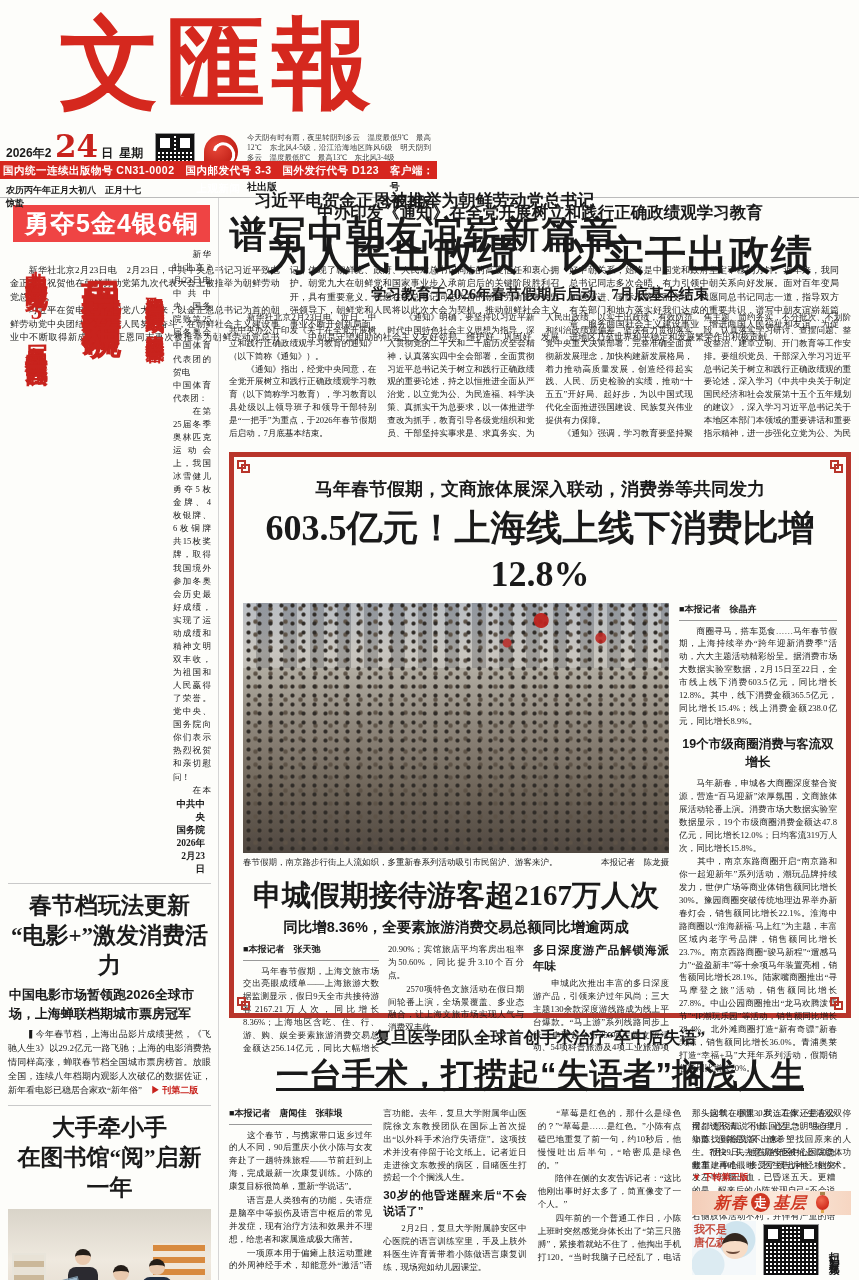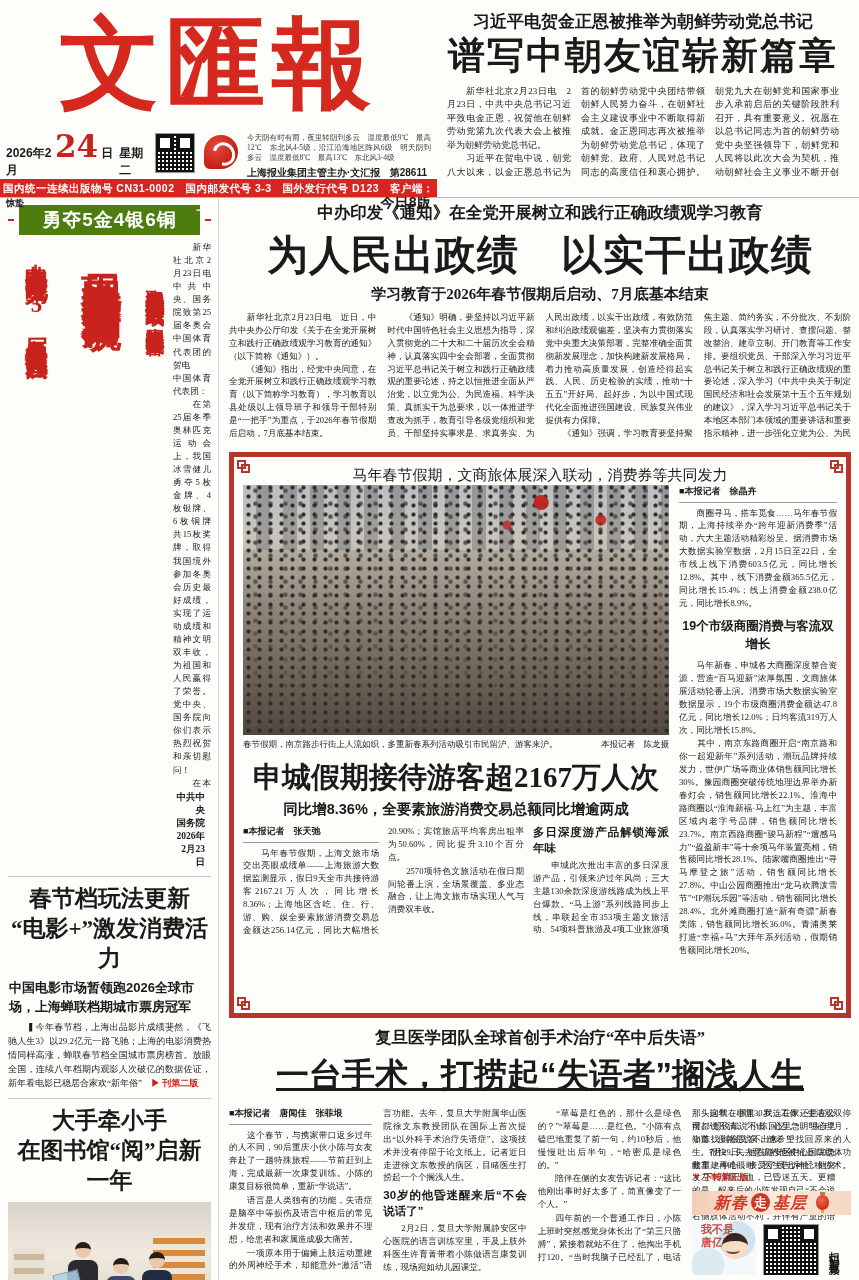--- a/index.html
+++ b/index.html
@@ -1,20 +1,20 @@
 <!DOCTYPE html>
 <html><head>
 <meta charset="utf-8">
 <style>
   * { margin:0; padding:0; box-sizing:border-box; }
   body { background:#e8e8e8; font-family:"Liberation Serif", serif; color:#1a1a1a; }
   #page { width:859px; height:1280px; margin:0 auto; background:#fdfdfa; overflow:hidden; position:relative; }
 
   
-  .mast { display:flex; height:198px; border-bottom:1px solid #bbb; }
+  .mast { display:flex; height:198px; border-bottom:1px solid #bbb;flex-direction:column; }
   .mast-left { width:437px; position:relative; padding:2px 6px 0 6px; }
   .mast-title { font-size:100px; line-height:1.22; text-align:center; color:#d5281e; font-weight:900; letter-spacing:6px; font-family:"DejaVu Serif", serif; height:128px; overflow:hidden; }
   .mast-info { display:flex; gap:7px; margin-top:3px; height:46px; }
   .date-block { width:142px; }
   .date-top { display:flex; align-items:baseline; font-weight:bold; font-size:12px; font-family:"Liberation Sans", sans-serif; }
   .date-day { font-size:31px; color:#c8231d; font-weight:900; line-height:.9; margin:0 3px; font-family:"DejaVu Serif", serif; }
   .lunar { font-size:9px; font-weight:bold; margin-top:5px; font-family:"Liberation Sans", sans-serif; }
   .qr { width:40px; height:40px; border:1px solid #999; position:relative;
         background: repeating-linear-gradient(0deg,#111 0 2px,transparent 2px 4px),
                     repeating-linear-gradient(90deg,#111 0 2px,#fff 2px 4px); }
@@ -34,21 +34,21 @@
   .tr-body { column-count:3; column-gap:10px; font-size:9px; line-height:1.5; text-align:justify; height:104px; overflow:hidden; white-space:pre-line; }
 
   
   .main { display:flex; height:1082px; }
   .col-left { width:219px; padding:6px 7px 0 8px; border-right:1px solid #d5d5d5; }
   .col-main { flex:1; padding:4px 8px 0 10px; }
 
   
   .badge-row { display:flex; align-items:center; gap:5px; margin:1px 0 6px; }
   .badge-line { flex:1; height:2px; background:#c8231d; }
-  .badge { background:#4d7c0f; color:#fff; font-family:"Liberation Sans", sans-serif; font-weight:bold; font-size:19px; padding:2px 23px; letter-spacing:1px; white-space:nowrap; }
+  .badge { background:#ef4444; color:#fff; font-family:"Liberation Sans", sans-serif; font-weight:bold; font-size:25px; padding:2px 11px; letter-spacing:1px; white-space:nowrap; }
   .olympics { display:flex; gap:5px; height:628px; overflow:hidden; }
   .v-strip { writing-mode:vertical-rl; text-orientation:upright; color:#c8231d; }
   .v-sub1 { width:44px; font-size:23px; font-weight:700; letter-spacing:2px; padding-top:4px; }
   .v-main { width:64px; font-size:40px; font-weight:900; letter-spacing:3px; line-height:1; }
   .v-sub2 { width:42px; font-size:19px; font-weight:700; letter-spacing:1px; padding-top:34px; }
   .oly-col { flex:1; display:flex; flex-direction:column; overflow:hidden; }
   .oly-body { flex:1; font-size:8.6px; line-height:1.52; text-align:justify; white-space:pre-line; overflow:hidden; }
   .oly-sign { text-align:right; font-weight:bold; font-size:9.5px; white-space:pre-line; padding:4px 6px 0 0; }
   .hr { border-top:1px solid #c9c9c9; margin:7px 0; }
   .mv-headline, .lib-headline { text-align:center; font-size:23px; font-weight:900; line-height:1.3; white-space:pre-line; }
@@ -72,21 +72,21 @@
   .pol-subhead { text-align:center; font-size:15px; font-weight:bold; margin:2px 0 7px; }
   .pol-body { column-count:4; column-gap:11px; font-size:8.6px; line-height:1.5; text-align:justify; height:134px; overflow:hidden; white-space:pre-line; }
 
   
   .redbox { border:5px solid #b8352b; margin-top:7px; padding:4px 9px 6px; position:relative; height:566px; }
   .knot { position:absolute; width:13px; height:13px; }
   .knot i { position:absolute; display:block; width:9px; height:9px; border:2px solid #b8352b; background:transparent; }
   .knot i:first-child { left:0; top:0; } .knot i:last-child { left:4px; top:4px; }
   .knot.tl { left:3px; top:3px; } .knot.tr { right:3px; top:3px; }
   .knot.bl { left:3px; bottom:3px; } .knot.br { right:3px; bottom:3px; }
-  .rb-kicker { text-align:center; font-family:"Liberation Sans", sans-serif; font-weight:normal; font-size:15px; margin-top:5px; }
+  .rb-kicker { text-align:center; font-family:"Liberation Sans", sans-serif; font-weight:bold; font-size:18px; margin-top:16px; }
   .rb-headline { text-align:center; font-size:36px; font-weight:900; margin:3px 0 8px; }
   .rb-flex { display:flex; gap:10px; height:470px; overflow:hidden; }
   .rb-left { width:426px; }
   .photo { height:250px; position:relative; overflow:hidden;
     background-image:
       radial-gradient(circle at 70% 7%, rgba(190,35,30,.95) 0 7px, transparent 8px),
       radial-gradient(circle at 84% 14%, rgba(190,35,30,.85) 0 5px, transparent 6px),
       radial-gradient(circle at 62% 16%, rgba(190,35,30,.8) 0 4px, transparent 5px),
       radial-gradient(circle, #2f2b27 1.3px, transparent 2.7px),
       radial-gradient(circle, #5d5246 1.5px, transparent 3px),
@@ -118,21 +118,21 @@
   .banner-text { color:#cf3722; font-weight:900; font-size:16px; font-style:italic; letter-spacing:1px; }
   .circle-char { display:inline-flex; width:19px; height:19px; border-radius:50%; background:#cf3722; color:#fff; align-items:center; justify-content:center; font-size:13px; font-weight:bold; font-style:normal; }
   .lantern { width:13px; height:15px; background:radial-gradient(circle at 40% 35%, #f06a50, #d02a1a 75%); border-radius:50% / 46%; position:relative; margin-left:6px; }
   .lantern::before { content:""; position:absolute; top:-3px; left:4px; width:5px; height:3px; background:#a8824a; }
   .lantern::after { content:""; position:absolute; bottom:-3px; left:5px; width:3px; height:3px; background:#e0a84c; }
   .illus-row { display:flex; gap:7px; margin-top:6px; align-items:center; }
   .illus { width:64px; height:62px; position:relative; overflow:hidden;
     background: radial-gradient(circle at 70% 30%, #cfe4ee 0 18px, transparent 19px),
                 radial-gradient(circle at 25% 70%, #dcebf2 0 16px, transparent 17px), #f4f8fa; }
   .illus-text { position:absolute; left:2px; top:2px; font-size:11px; font-weight:900; color:#3a6f93; line-height:1.15; white-space:pre-line; }
-  .illus-text span { color:#c44a3c;margin-left:7px; }
+  .illus-text span { color:#c44a3c; }
   .face { position:absolute; right:8px; top:12px; width:26px; height:26px; border-radius:50%; background:#f7dcc6; border-top:8px solid #33271f; }
   .face::after { content:""; position:absolute; left:4px; top:6px; width:14px; height:5px; border-bottom:2px solid #6b4a3a; border-radius:50%; }
   .qr2 { width:56px; height:56px; flex:none; }
   .scan-label { writing-mode:vertical-rl; text-orientation:upright; font-size:10.5px; font-weight:bold; letter-spacing:3px; font-family:"Liberation Sans", sans-serif; }
 </style>
 </head>
 <body>
 
 <div id="page">
 
@@ -261,20 +261,21 @@
         <span class="knot bl">
             <i></i>
             <i></i>
           </span>
         <span class="knot br">
             <i></i>
             <i></i>
           </span>
 
         <div class="rb-kicker">马年春节假期，文商旅体展深入联动，消费券等共同发力</div>
+        <h1 class="rb-headline">603.5亿元！上海线上线下消费比增12.8%</h1>
 
         <div class="rb-flex">
           <div class="rb-left">
             <div class="photo"></div>
             <div class="photo-caption">
               <span>春节假期，南京路步行街上人流如织，多重新春系列活动吸引市民留沪、游客来沪。</span>
               <span style="white-space:nowrap">本报记者　陈龙摄</span>
             </div>
 
             <article>

